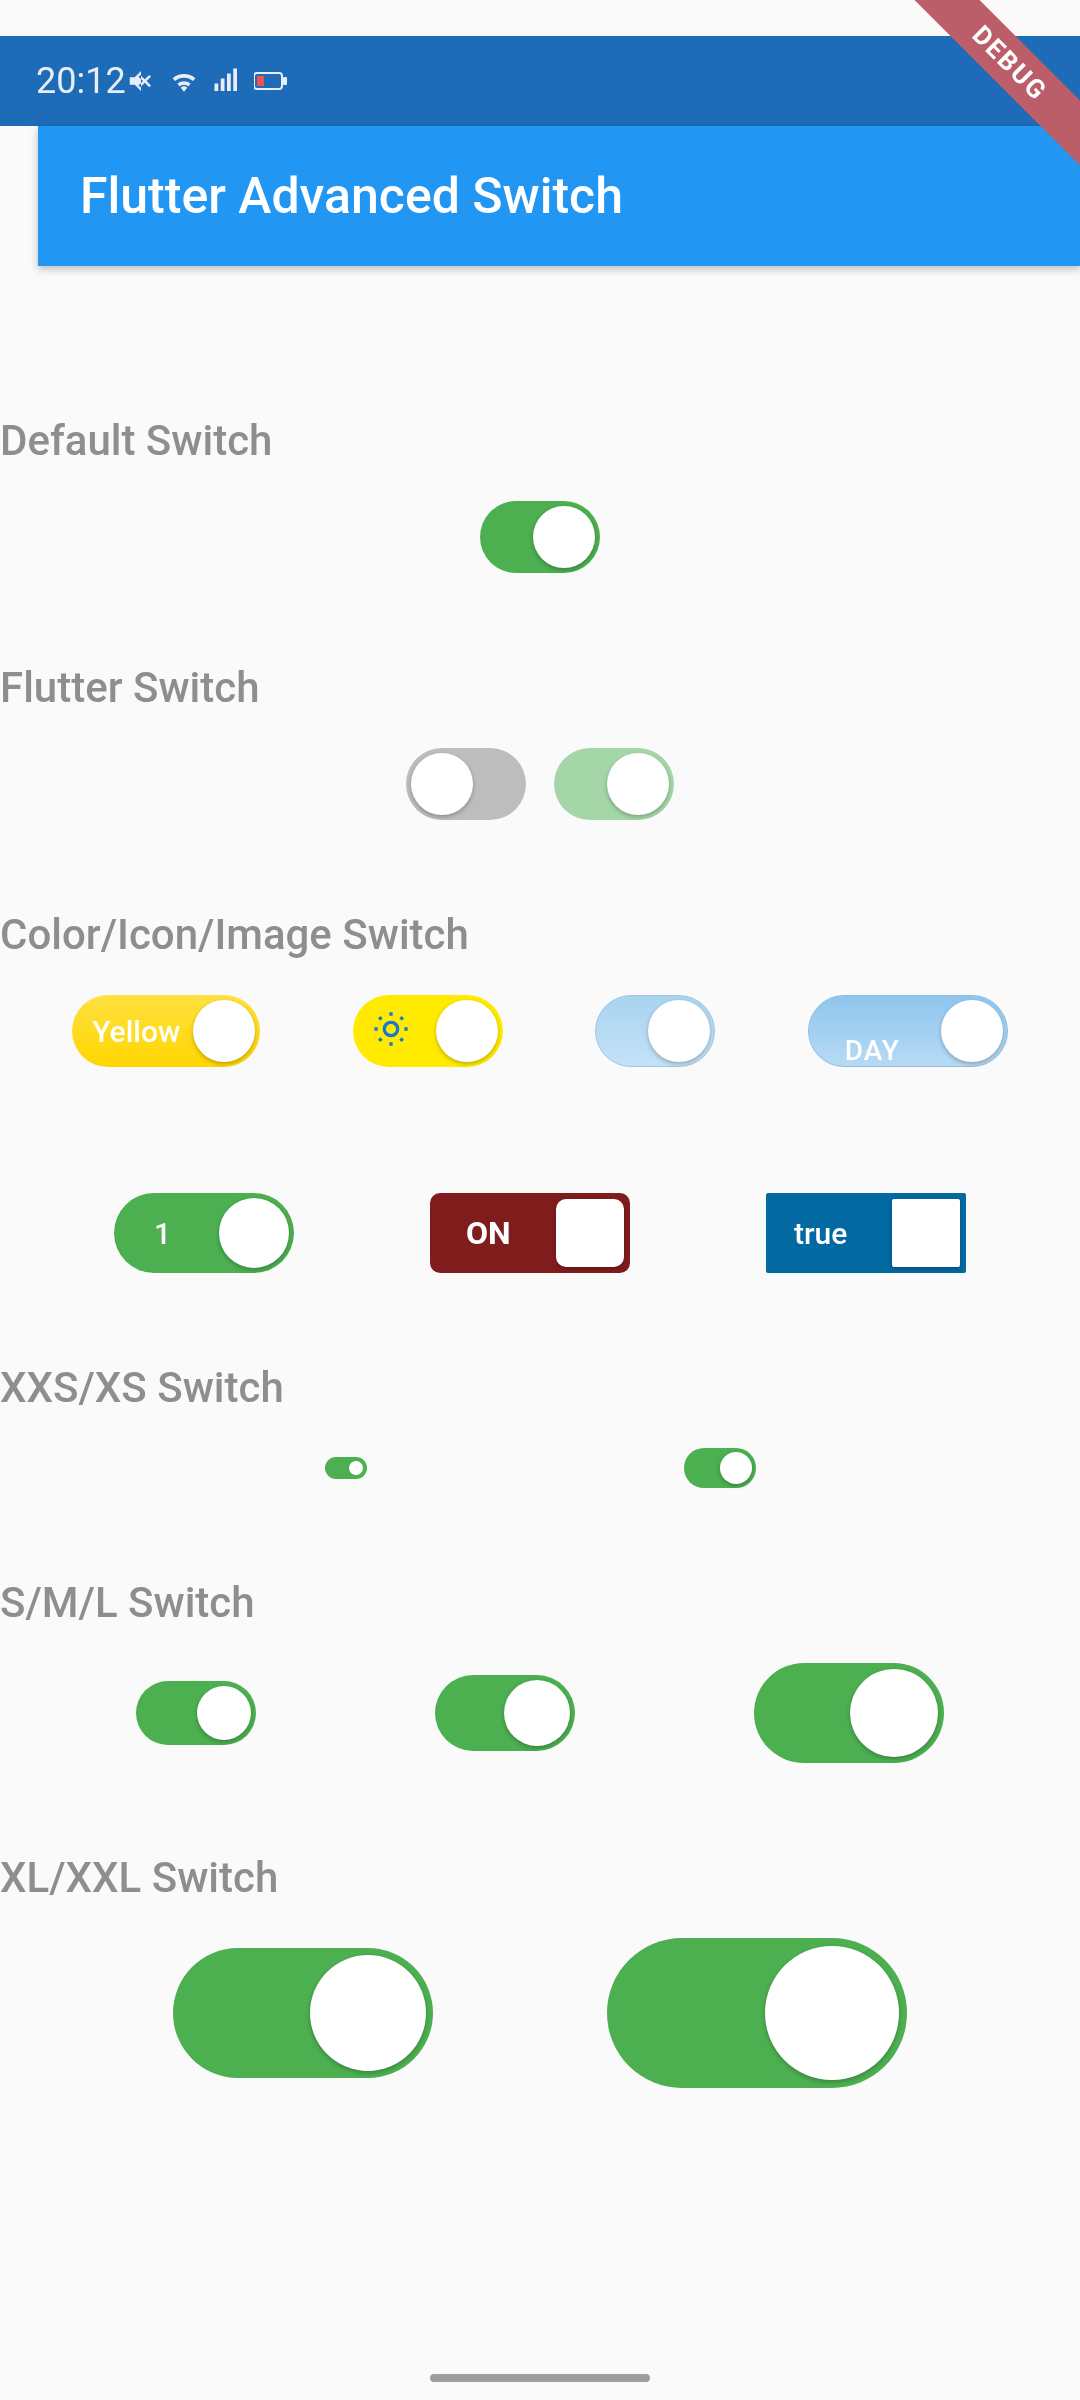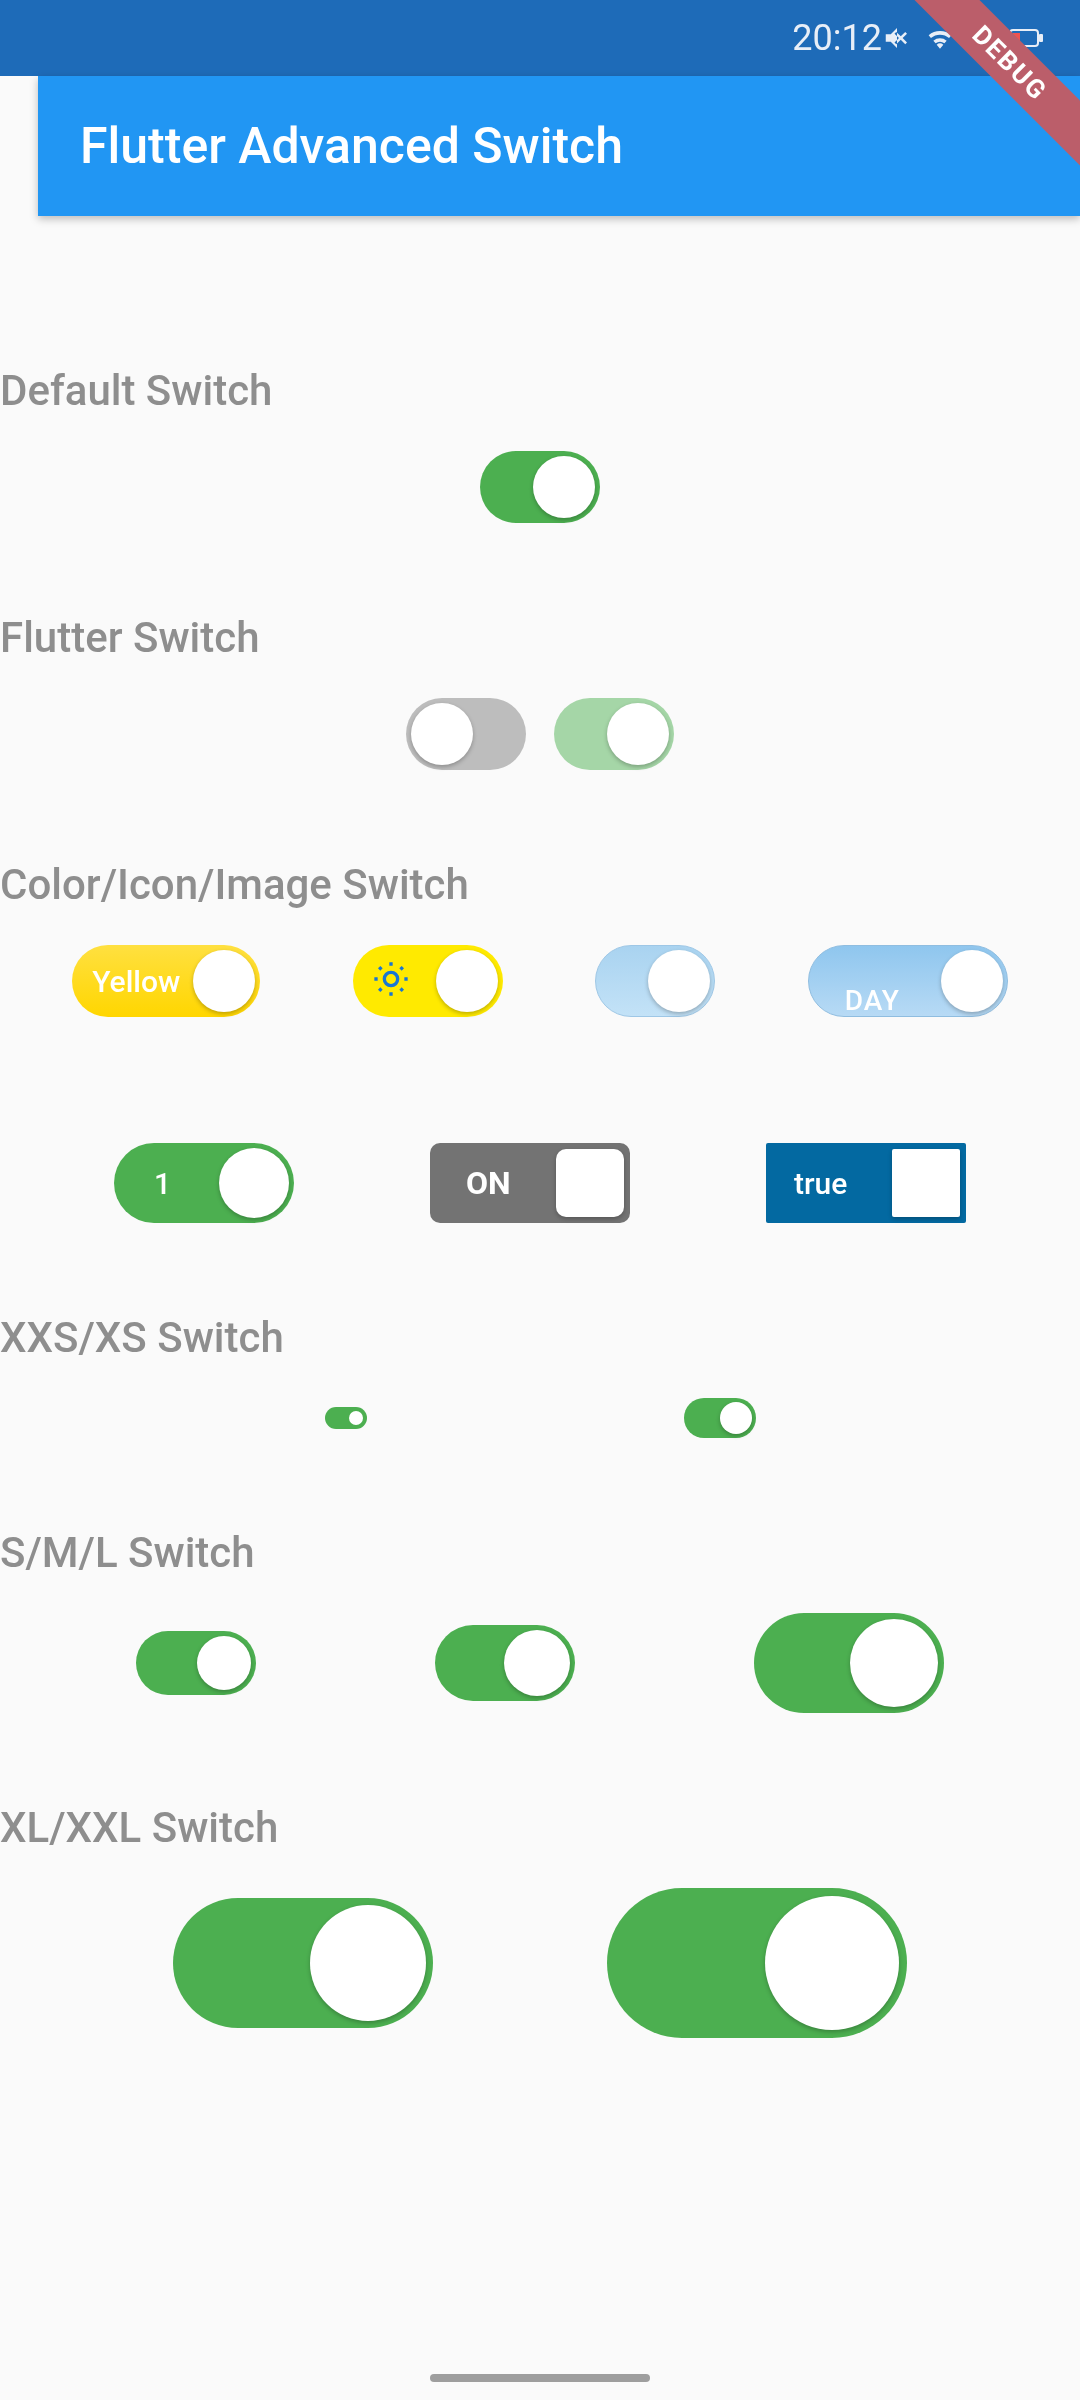--- a/index.html
+++ b/index.html
@@ -1,17 +1,17 @@
 <!DOCTYPE html>
 <html><head>
 <meta charset="utf-8">
 <style>
   * { box-sizing: border-box; margin: 0; padding: 0; }
   html, body { width: 1080px; height: 2400px; font-family: Roboto, -apple-system, Helvetica, Arial, sans-serif; background: #fafafa; overflow: hidden; }
-  .status-bar { height: 76px; background: #1e6bb8; display: flex; align-items: center; justify-content: flex-end; padding: 0 36px; color: #fff; }
+  .status-bar { height: 90px; background: #1e6bb8; display: flex; align-items: center; justify-content: flex-start; padding: 0 36px; color: #fff; margin-top: 36px; }
   .status-time { font-size: 36px; font-weight: 400; color: #e8eef7; }
   .status-icons { display: flex; gap: 12px; align-items: center; }
   .status-icons span { display: inline-flex; align-items: center; }
   .app-bar { height: 140px; background: #2196f3; display: flex; align-items: center; padding-left: 42px; box-shadow: 0 3px 8px rgba(0,0,0,.25); margin-left: 38px; }
   .app-bar-title { font-size: 50px; font-weight: 500; color: #fff; }
   .debug-banner { position: absolute; top: 0; right: 0; width: 220px; height: 220px; overflow: hidden; pointer-events: none; }
   .debug-banner .ribbon { position: absolute; top: 40px; right: -60px; width: 260px; background: #bb5e6a; color: #fff; text-align: center; font-size: 26px; font-weight: 700; letter-spacing: 2px; padding: 8px 0; transform: rotate(45deg); }
   .content { padding-top: 150px; }
   .section-label { text-align: left; font-size: 42px; font-weight: 500; color: #8e8e8e; }
   .row { display: flex; justify-content: center; align-items: center; gap: 28px; }
@@ -51,21 +51,21 @@
   .sw-sky-day { width: 200px; height: 72px; background: linear-gradient(180deg,#8fc6ee,#b7daf5); border: 1px solid #8fbde0; padding-left: 36px; }
   .sw-sky-day .thumb { width: 62px; height: 62px; right: 4px; top: 4px; }
   .sw-sky-day .track-label { font-size: 28px; letter-spacing: 1px; margin-top: 38px; }
 
   
   .sw-num { width: 180px; height: 80px; background: #4caf50; padding-left: 40px; }
   .sw-num .thumb { width: 70px; height: 70px; right: 5px; top: 5px; }
   .sw-num .track-label { font-size: 30px; }
 
   
-  .sw-on-sq { width: 200px; height: 80px; background: #737373; border-radius: 10px; padding-left: 36px; }
+  .sw-on-sq { width: 200px; height: 80px; background: #7f1d1d; border-radius: 10px; padding-left: 36px; }
   .sw-on-sq .thumb { width: 68px; height: 68px; right: 6px; top: 6px; border-radius: 10px; }
   .sw-on-sq .track-label { font-size: 32px; font-weight: 700; }
 
   
   .sw-true { width: 200px; height: 80px; background: #0369a1; border-radius: 2px; padding-left: 28px; }
   .sw-true .thumb { width: 68px; height: 68px; right: 6px; top: 6px; border-radius: 2px; }
   .sw-true .track-label { font-size: 30px; }
 
   
   .sw-xxs { width: 42px; height: 22px; background: #4caf50; }

